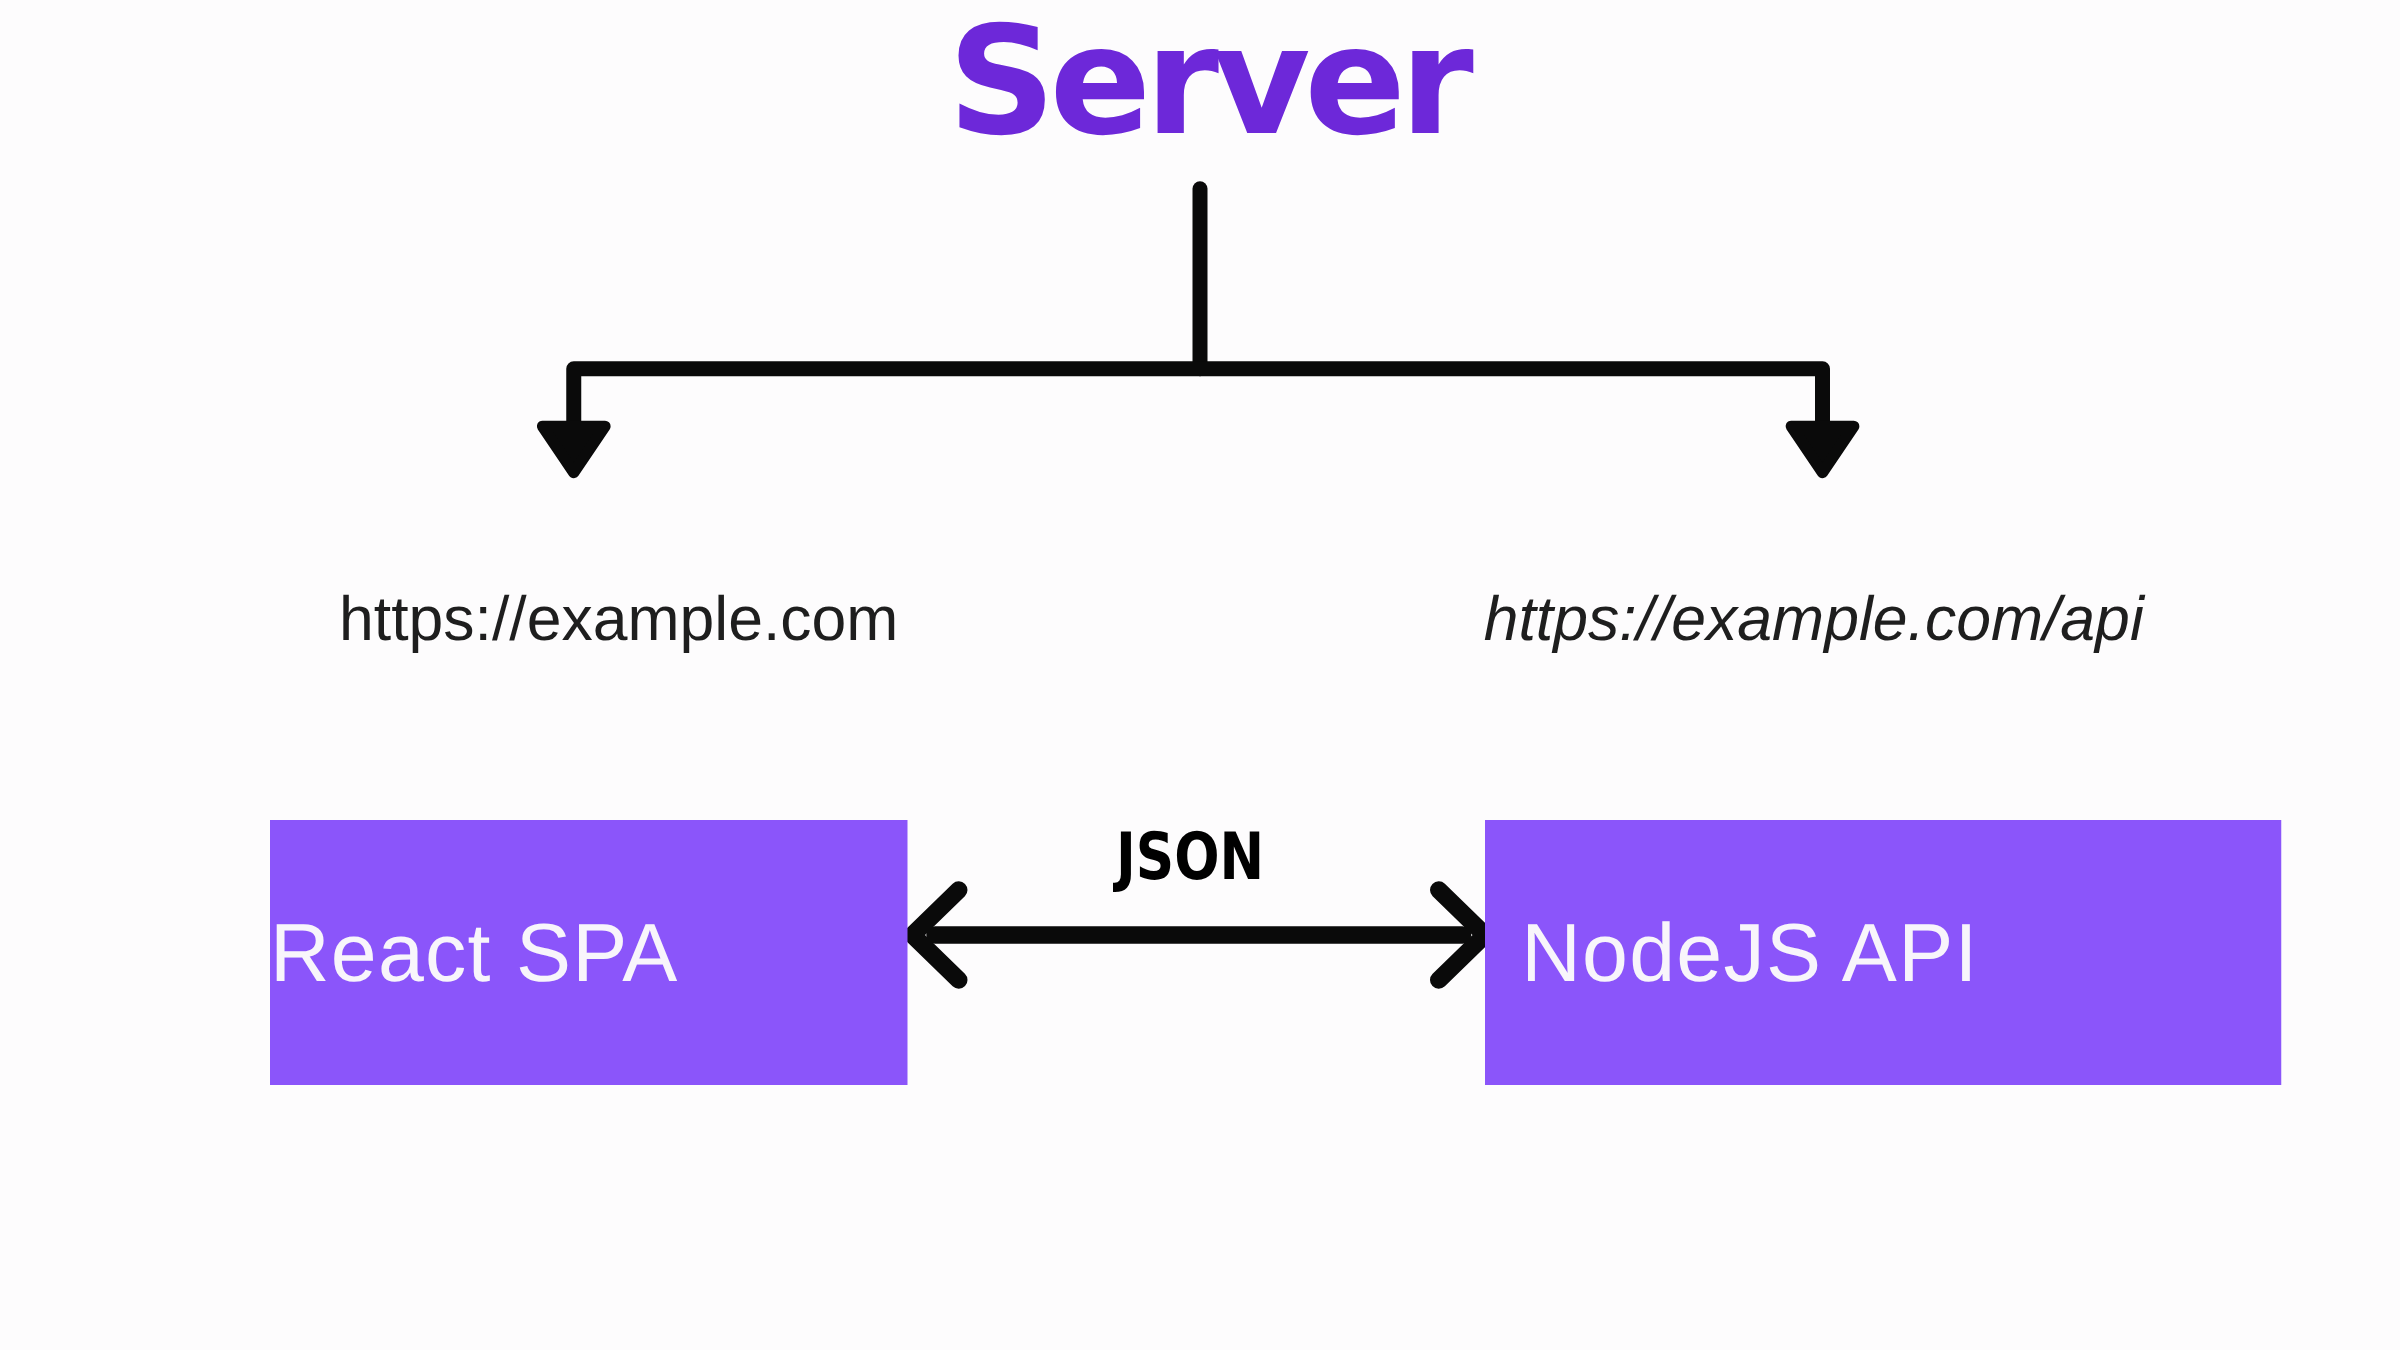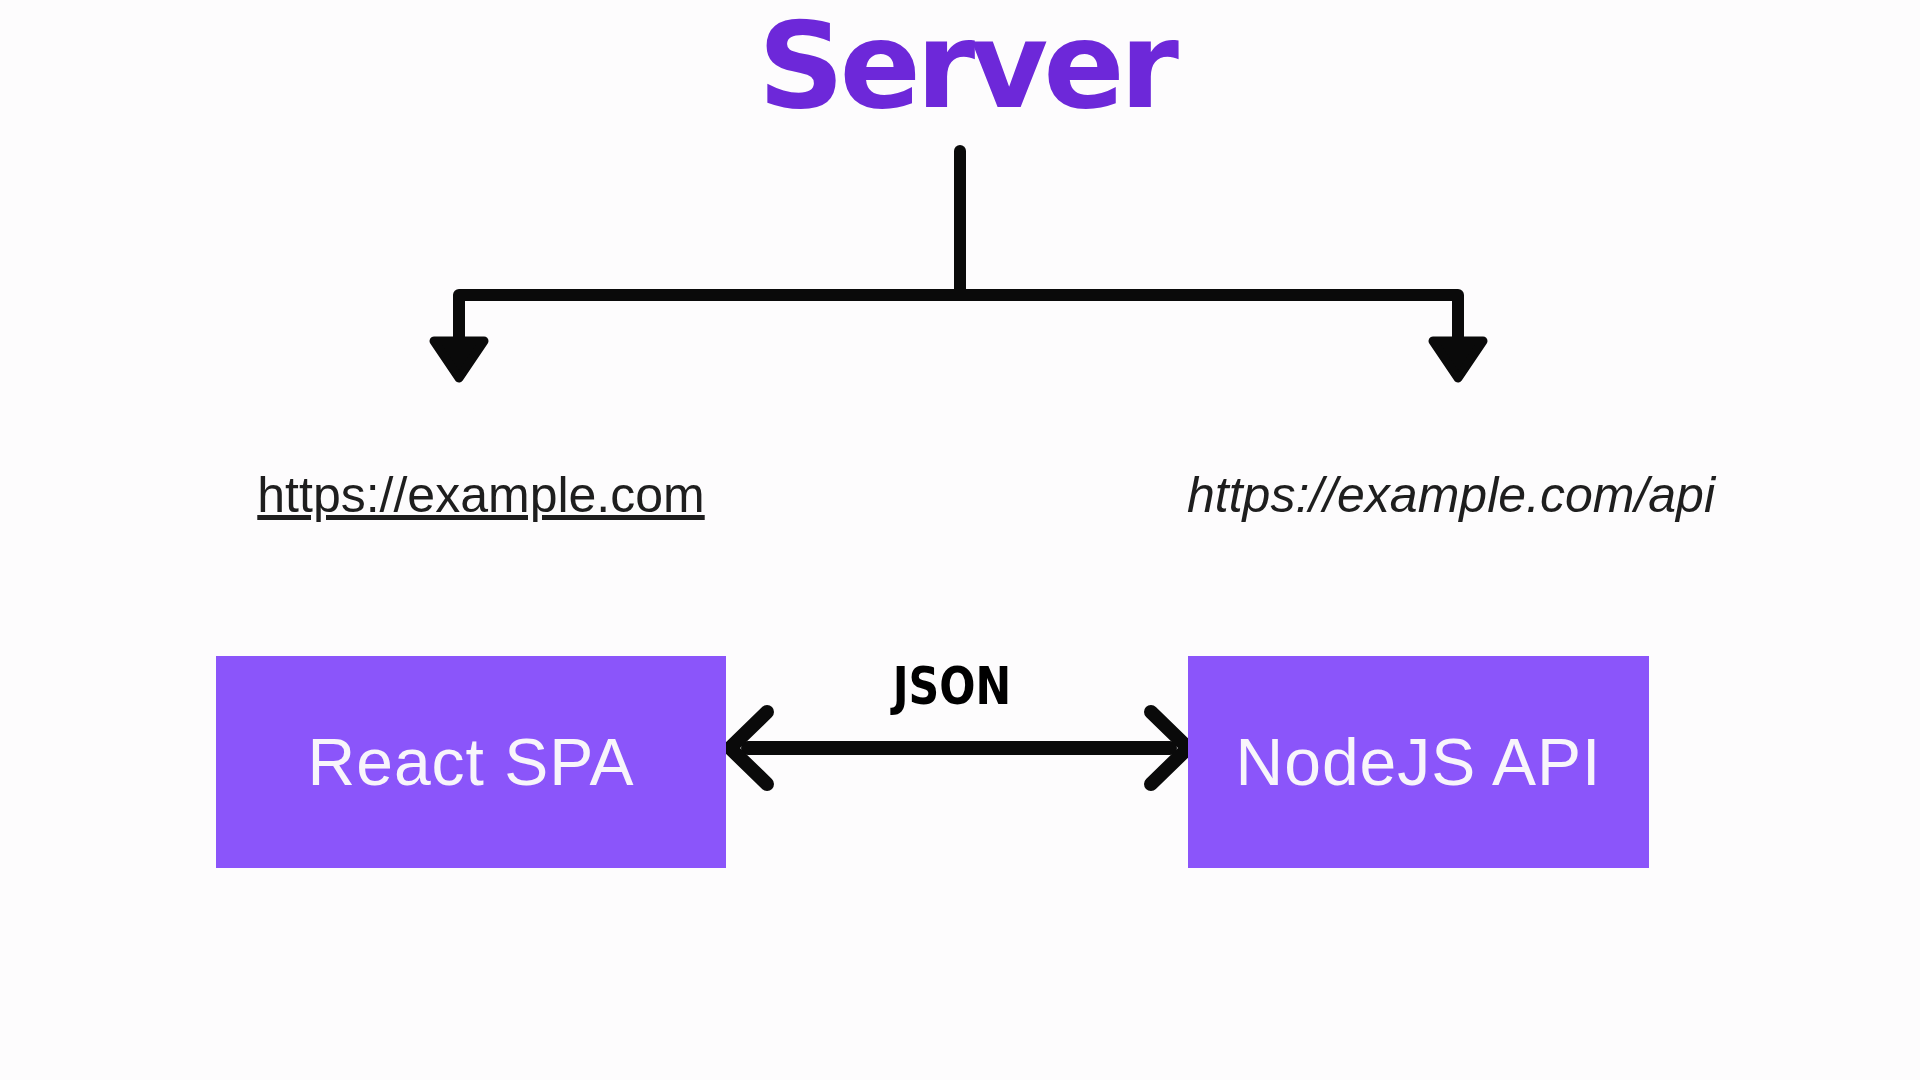--- a/index.html
+++ b/index.html
@@ -49,33 +49,32 @@
   }
   .url-label {
     position: absolute;
     top: 470px;
     transform: translateX(-50%);
     font-size: 50px;
     line-height: 1;
     color: var(--text, #1e1e1e);
     white-space: nowrap;
   }
-  .url-label.left  { left: 481px; text-decoration: underline; }
+  .url-label.left  { left: 495px; }
   .url-label.right { left: 1451px; font-style: italic; }
   .node {
     position: absolute;
     top: 656px;
     height: 212px;
     background: var(--node-fill, #8b55fa);
     display: flex;
     align-items: center;
-    justify-content: center;
   }
   .node.left  { left: 216px;  width: 510px; }
-  .node.right { left: 1188px; width: 461px; }
+  .node.right { left: 1188px; width: 608px; padding-left: 29px; }
   .node-label {
     font-size: 66px;
     letter-spacing: 1px;
     color: var(--node-text, #f8f5fb);
     white-space: nowrap;
   }
   .link-label {
     position: absolute;
     left: 952px;
     top: 660px;

